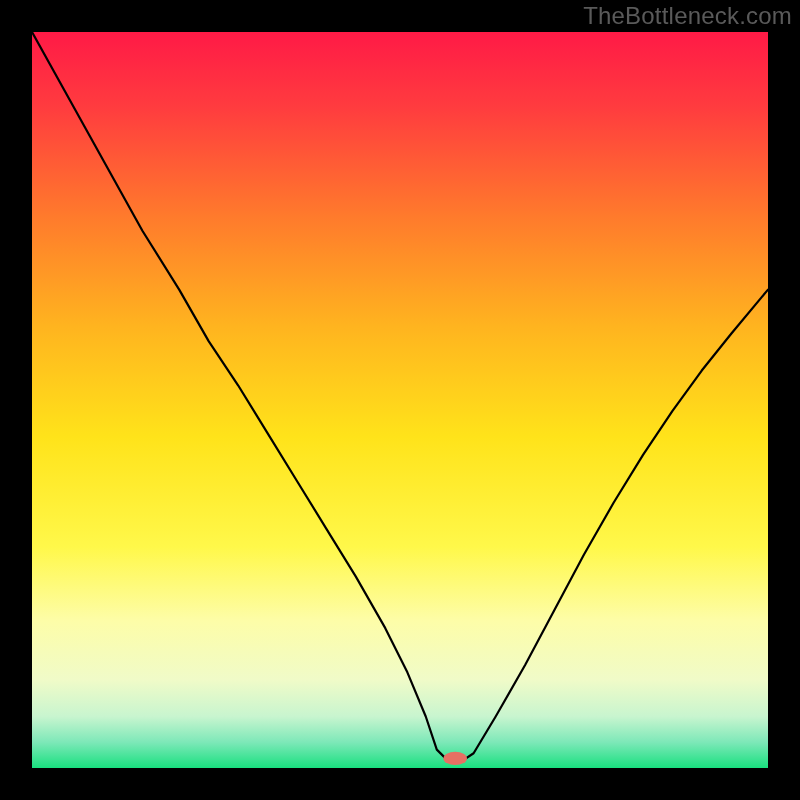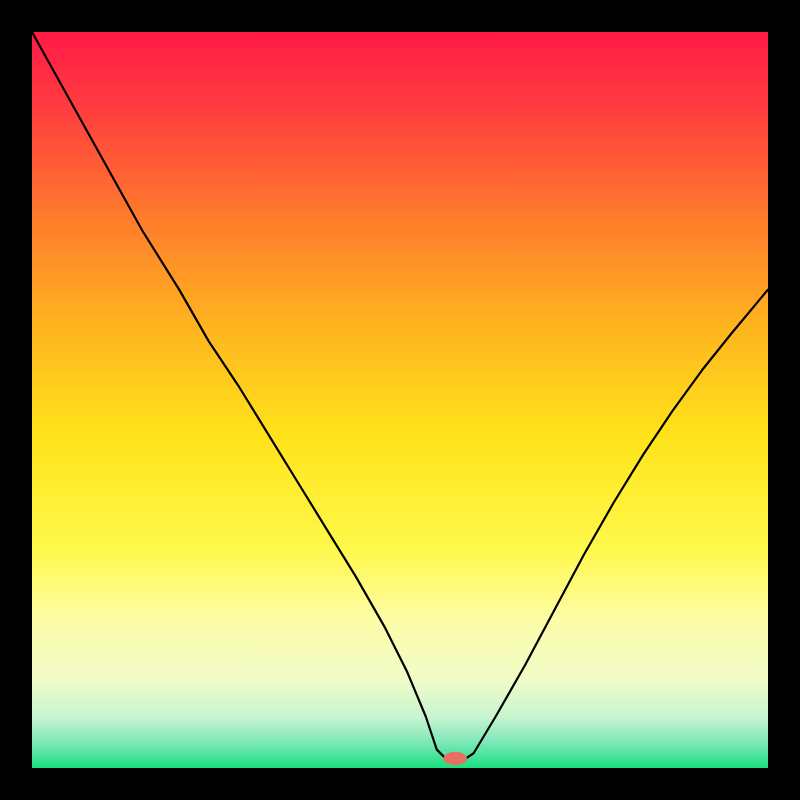--- a/index.html
+++ b/index.html
@@ -38,20 +38,21 @@
     overflow: hidden;
   }
   svg {
     display: block;
   }
 </style>
 </head>
 <body>
 
 <div class="frame">
+  <div class="watermark">TheBottleneck.com</div>
   <div class="plot">
     <svg id="chart-svg" width="736" height="736" viewBox="0 0 736 736" preserveAspectRatio="none">
       <defs>
         <linearGradient id="bg-grad" x1="0" y1="0" x2="0" y2="1">
             <stop offset="0%" stop-color="#ff1a46"></stop>
             <stop offset="10%" stop-color="#ff3b3f"></stop>
             <stop offset="25%" stop-color="#ff7a2c"></stop>
             <stop offset="40%" stop-color="#ffb41f"></stop>
             <stop offset="55.00000000000001%" stop-color="#ffe31a"></stop>
             <stop offset="70%" stop-color="#fff84a"></stop>

